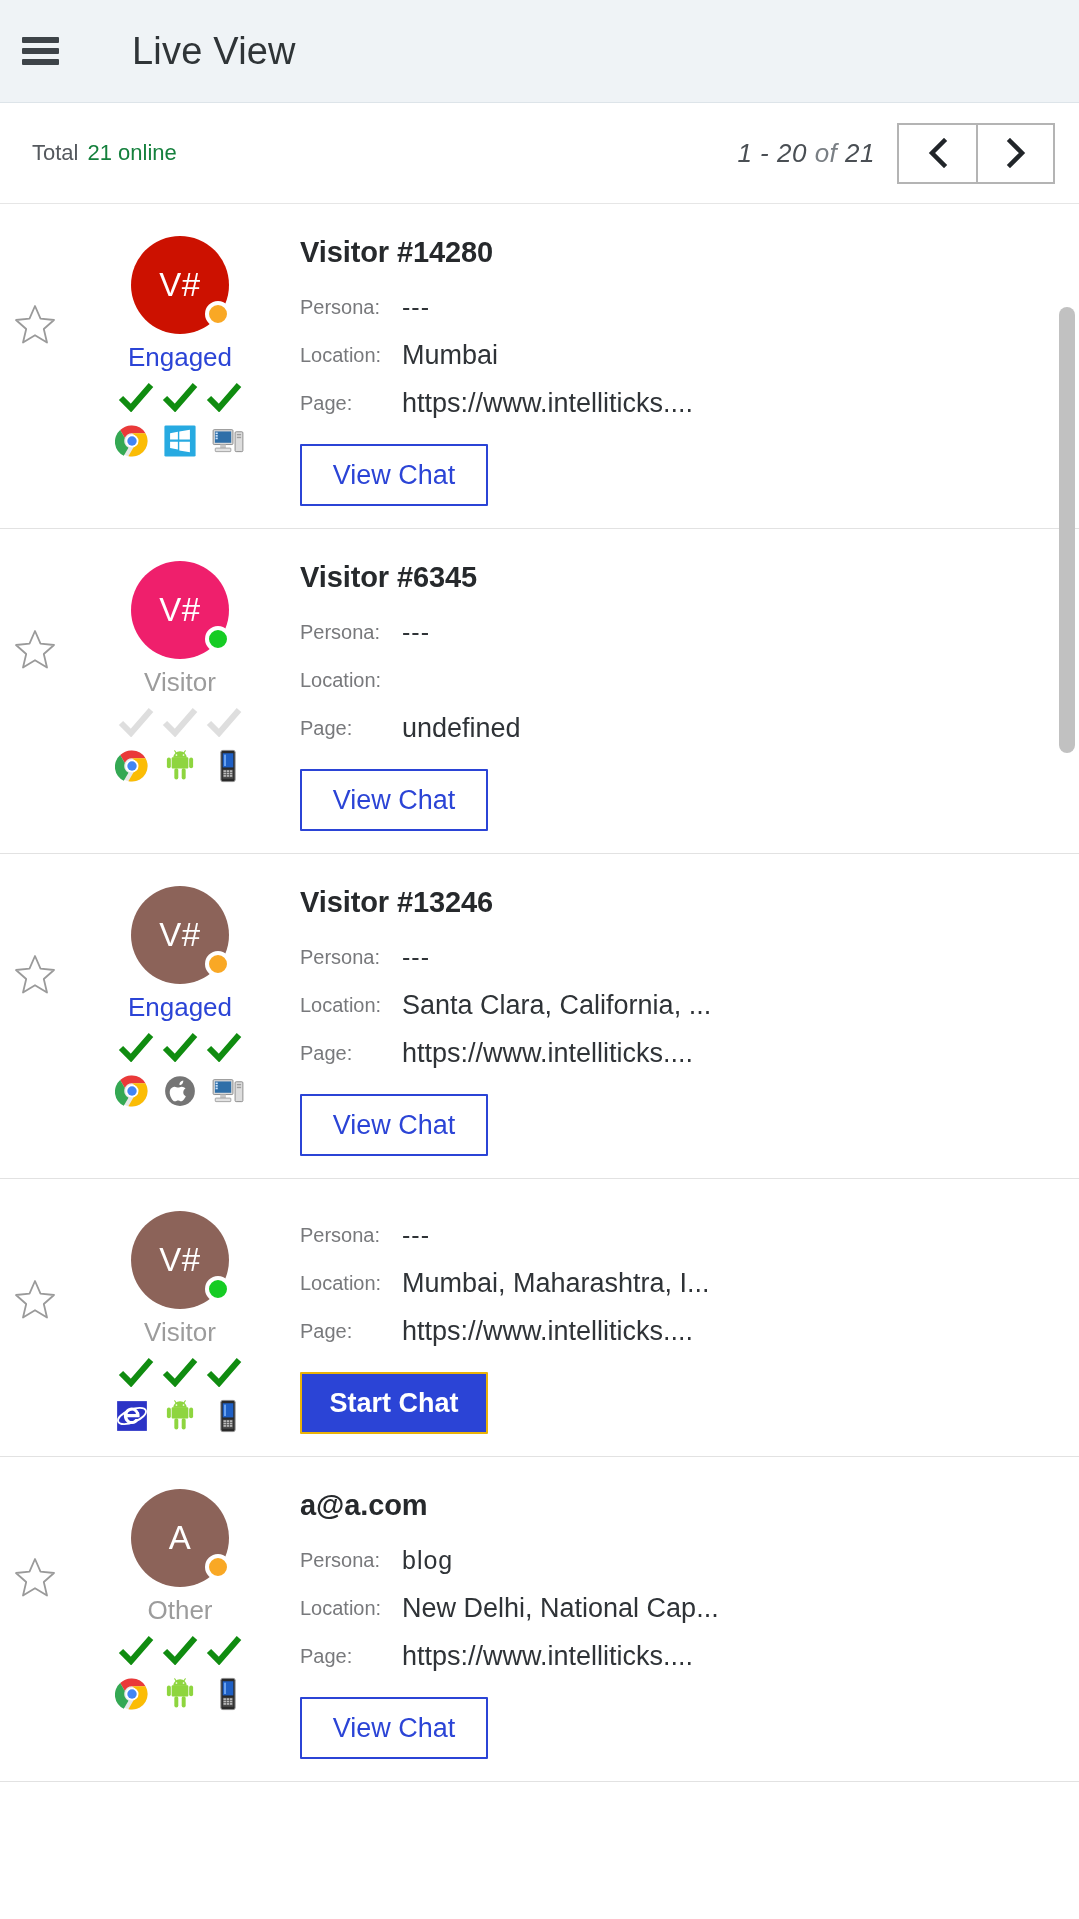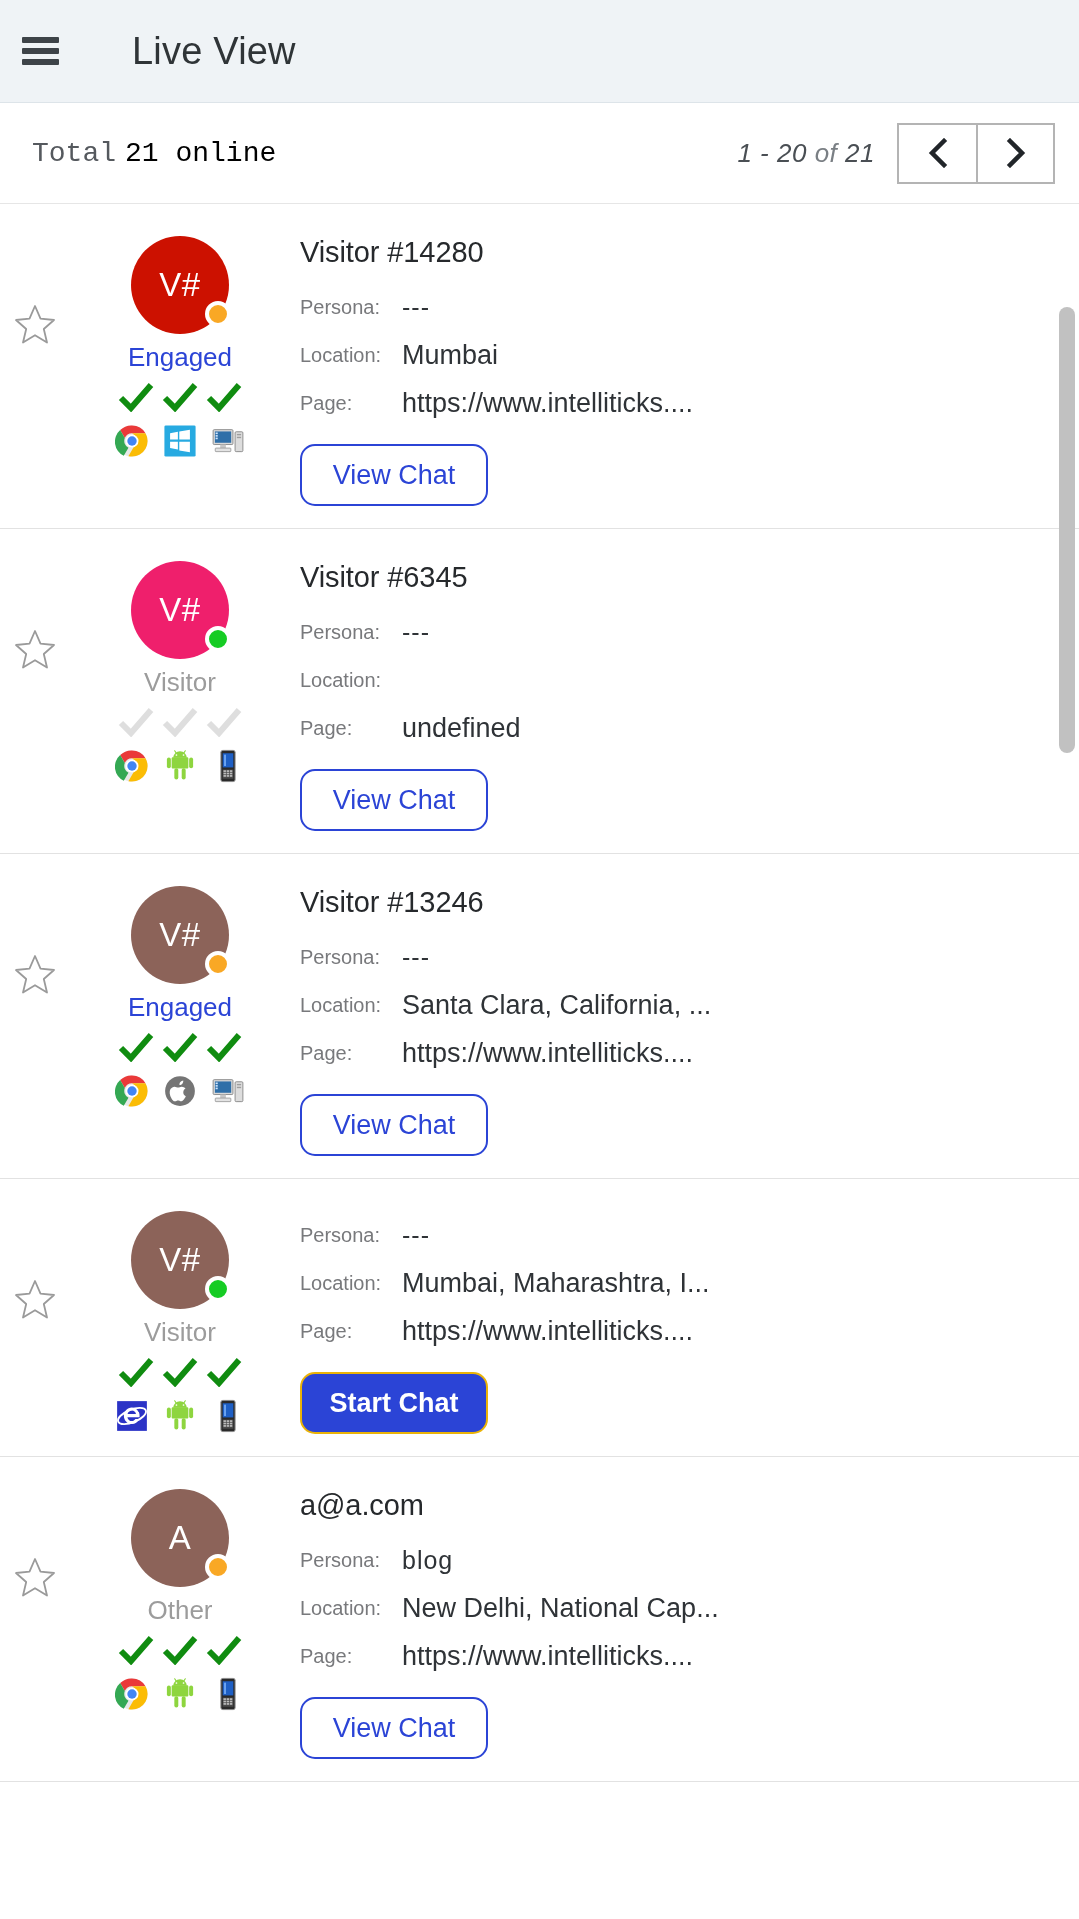--- a/index.html
+++ b/index.html
@@ -48,29 +48,28 @@
   
   .toolbar {
     height: 100px;
     display: flex;
     align-items: center;
     padding: 0 24px 0 32px;
     background: #fff;
     position: relative;
   }
   .total-wrap {
-    font-size: 28px;
+    font-size: 22px;
     color: #4a4f54;
     display: flex;
     align-items: baseline;
     gap: 9px;
-    font-family: Liberation Mono, monospace;
   }
   .total-label { color: #55595e; }
-  .total-value { color: #000000; }
+  .total-value { color: #15803d; }
   .pager {
     margin-left: auto;
     display: flex;
     align-items: center;
     gap: 22px;
   }
   .page-range {
     font-size: 26px;
     color: #4a4f54;
     letter-spacing: 0.5px;
@@ -184,21 +183,21 @@
   .tech-icons > * { display: block; }
 
   
   .card-right {
     flex: 1;
     padding-top: 14px;
     padding-right: 20px;
   }
   .visitor-name {
     font-size: 29px;
-    font-weight: normal;
+    font-weight: bold;
     color: #26292c;
     margin-bottom: 14px;
     letter-spacing: -0.1px;
   }
   .info-row {
     display: flex;
     align-items: center;
     min-height: 48px;
   }
   .info-label {
@@ -216,21 +215,21 @@
   .info-value.dashes {
     font-size: 25px;
     letter-spacing: 1px;
     color: #2f3337;
   }
   .chat-btn {
     margin-top: 17px;
     min-width: 188px;
     height: 62px;
     padding: 0 22px;
-    border-radius: 15px;
+    border-radius: 1px;
     font-size: 27px;
     font-family: "Liberation Sans", sans-serif;
     cursor: pointer;
     display: inline-flex;
     align-items: center;
     justify-content: center;
   }
   .chat-btn.outline {
     background: #fff;
     color: #2b44d6;

